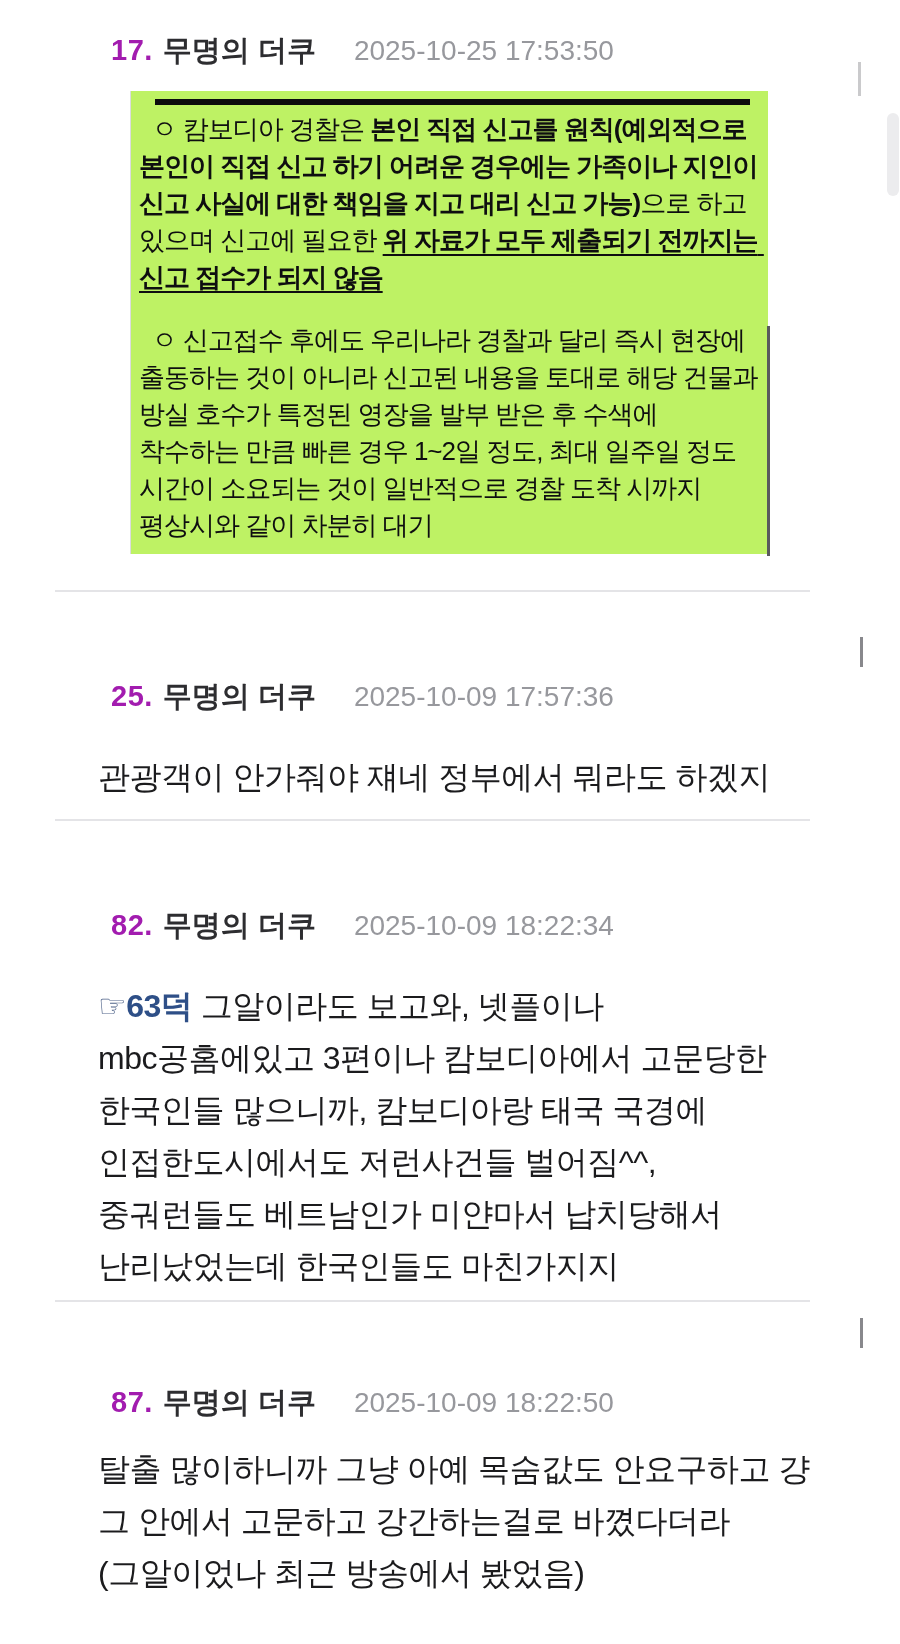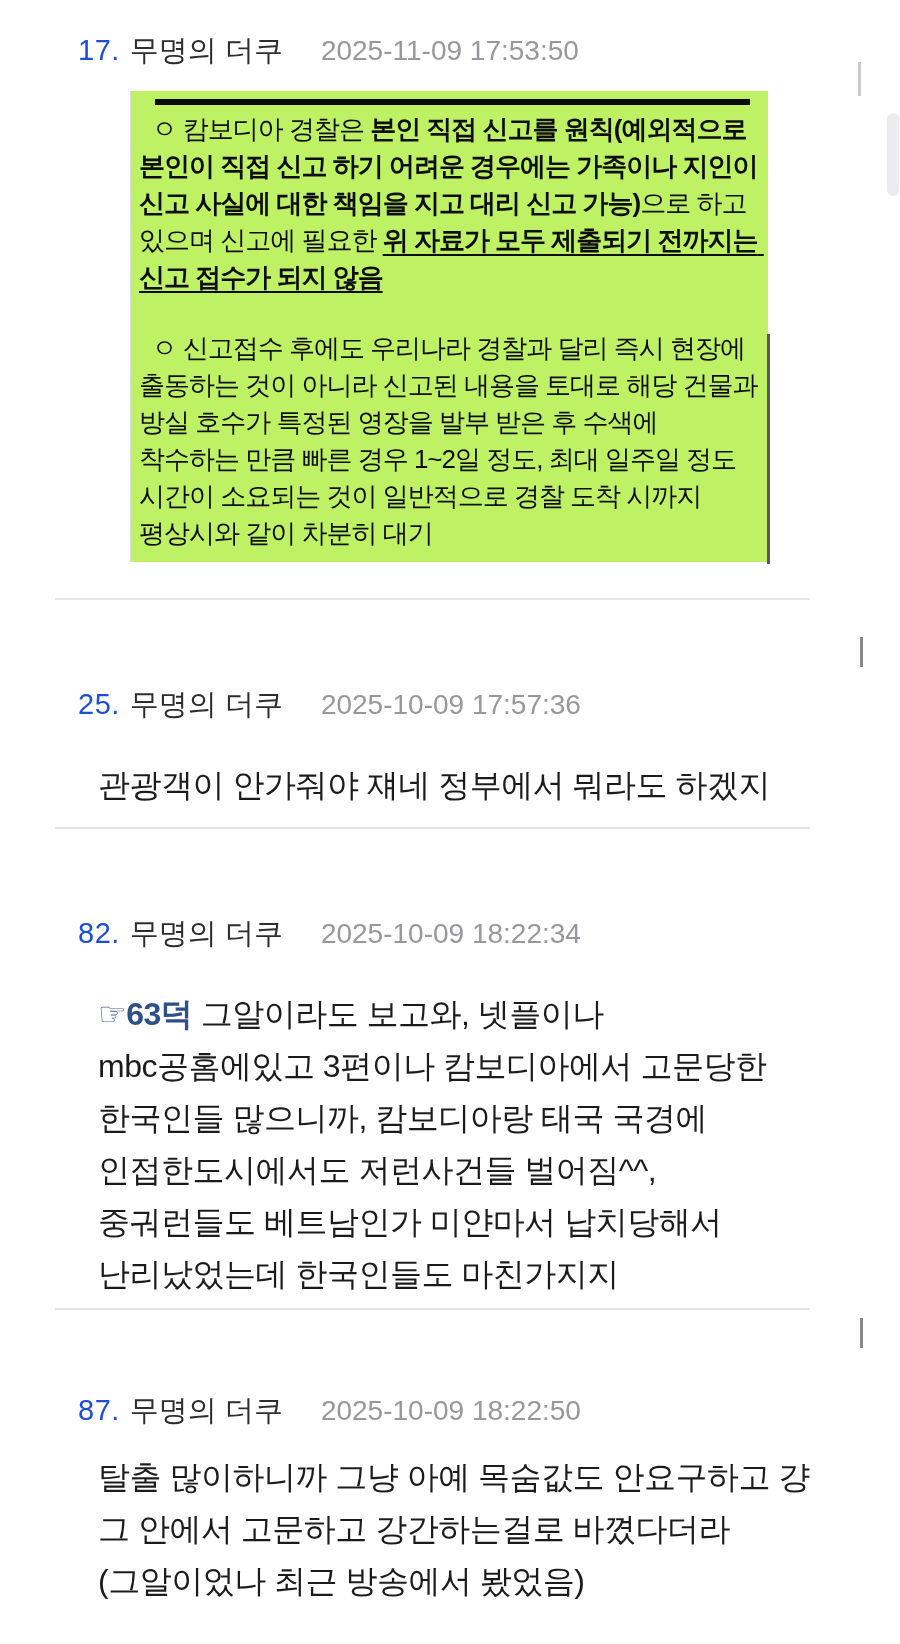--- a/index.html
+++ b/index.html
@@ -12,22 +12,22 @@
     font-family:"Liberation Sans", sans-serif;
     color:#1d1d1f;
     overflow:hidden;
   }
   .comment { position:relative; }
   .c-header {
     display:flex; align-items:baseline;
     padding-left:78px;
     font-size:29px; line-height:32px;
   }
-  .c-num { font-weight:400; color:#1d4ed8; letter-spacing:0.5px; }
-  .c-name { font-weight:400; color:#2d2d30; margin-left:10px; }
+  .c-num { font-weight:700; color:#a21caf; letter-spacing:0.5px;margin-left:33px; }
+  .c-name { font-weight:700; color:#2d2d30; margin-left:10px; }
   .c-time { font-weight:400; color:#97989d; margin-left:38px; font-size:28px; }
 
   .sep {
     border:none; height:2px; background:#e4e4e7;
     margin-left:55px; width:755px;
   }
 
   
   .s1 { padding-top:34px; }
   .doc-image {
@@ -42,21 +42,21 @@
   .doc-topline {
     height:6px; background:#0c0c0e;
     margin:2px 12px 6px 16px;
   }
   .doc-p {
     font-size:26px; line-height:37px; color:#0e0e10;
     letter-spacing:-1px;
     white-space:pre-wrap;
     word-break:keep-all;
   }
-  .doc-block2 { position:relative; margin-top:34px; padding-right:4px; }
+  .doc-block2 { position:relative; margin-top:26px; padding-right:4px; }
   .doc-vline {
     position:absolute; right:-8px; top:4px; bottom:-12px;
     width:3px; background:#5a5a5e;
   }
   .seg-b { font-weight:800; }
   .seg-u { text-decoration:underline; text-decoration-thickness:2px; text-underline-offset:5px; }
   .sep1 { margin-top:36px; }
 
   
   .s2 { padding-top:88px; }
@@ -101,21 +101,21 @@
 </style>
 </head>
 <body>
 
 <div class="page">
 
   <section class="comment s1">
     <div class="c-header">
       <span class="c-num">17.</span>
       <span class="c-name">무명의 더쿠</span>
-      <span class="c-time">2025-11-09 17:53:50</span>
+      <span class="c-time">2025-10-25 17:53:50</span>
     </div>
     <div class="doc-image">
       <div class="doc-topline"></div>
       <p class="doc-p"><span>  ㅇ 캄보디아 경찰은 </span><span class="seg-b">본인 직접 신고를 원칙(예외적으로 본인이 직접 신고 하기 어려운 경우에는 가족이나 지인이 신고 사실에 대한 책임을 지고 대리 신고 가능)</span><span>으로 하고 있으며 신고에 필요한 </span><span class="seg-b seg-u">위 자료가 모두 제출되기 전까지는 신고 접수가 되지 않음</span></p>
       <div class="doc-block2">
         <p class="doc-p"><span>  ㅇ 신고접수 후에도 우리나라 경찰과 달리 즉시 현장에 출동하는 것이 아니라 신고된 내용을 토대로 해당 건물과 방실 호수가 특정된 영장을 발부 받은 후 수색에 착수하는 만큼 빠른 경우 1~2일 정도, 최대 일주일 정도 시간이 소요되는 것이 일반적으로 경찰 도착 시까지 평상시와 같이 차분히 대기</span></p>
         <div class="doc-vline"></div>
       </div>
     </div>
     <hr class="sep sep1">

